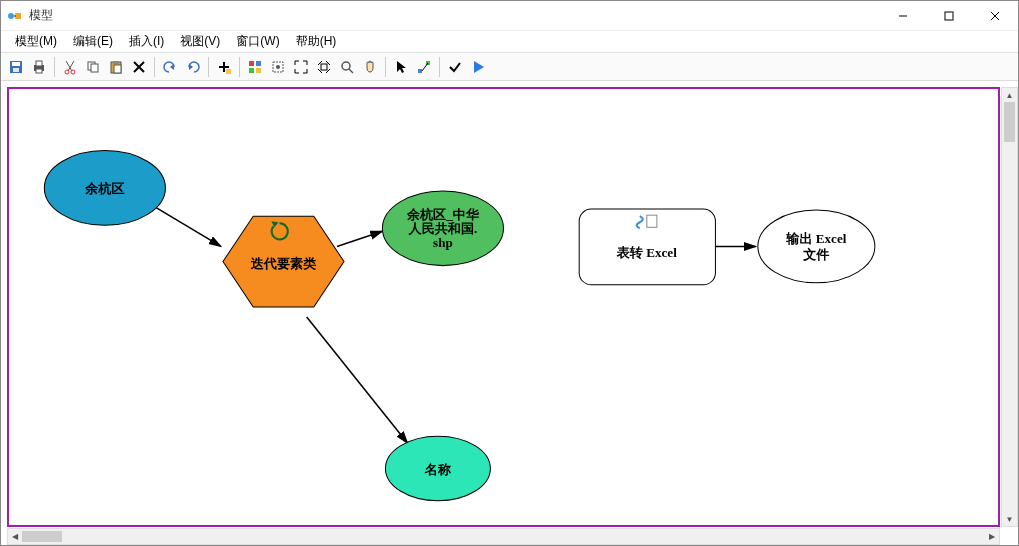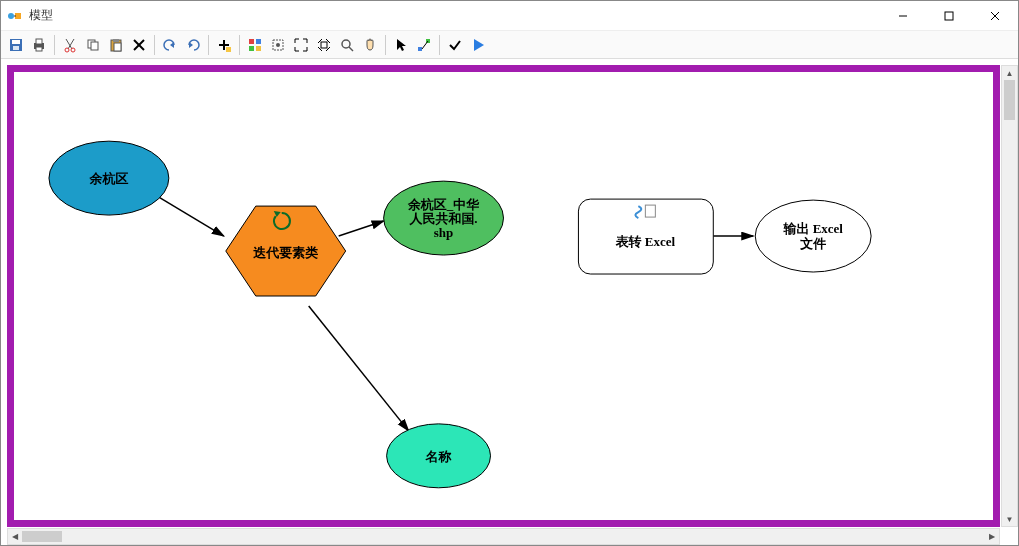--- a/index.html
+++ b/index.html
@@ -9,21 +9,21 @@
 .titlebar .app-icon { width: 16px; height: 16px; margin-right: 6px; }
 .titlebar .title { flex: 1; font-size: 12px; color: #333; }
 .win-controls { display: flex; }
 .win-btn { width: 46px; height: 30px; display: flex; align-items: center; justify-content: center; cursor: pointer; }
 .menubar { height: 22px; display: flex; align-items: center; padding: 0 6px; border-bottom: 1px solid #ddd; background: #fff; }
 .menubar .menu-item { padding: 2px 8px; cursor: pointer; }
 .toolbar { height: 28px; display: flex; align-items: center; padding: 0 4px; gap: 1px; border-bottom: 1px solid #ddd; background: #fafafa; }
 .tbtn { width: 22px; height: 22px; display: flex; align-items: center; justify-content: center; cursor: pointer; border: 1px solid transparent; }
 .tsep { width: 1px; height: 20px; background: #ccc; margin: 0 3px; }
 .canvas-wrap { flex: 1; position: relative; overflow: hidden; }
-.canvas { position: absolute; left: 6px; top: 6px; right: 18px; bottom: 18px; border: 7px solid #a21caf; background: #fff; }
+.canvas { position: absolute; left: 6px; top: 6px; right: 18px; bottom: 18px; border: 2px solid #a21caf; background: #fff; }
 .vscroll { position: absolute; right: 0; top: 6px; bottom: 18px; width: 17px; background: #f0f0f0; border: 1px solid #ddd; }
 .vscroll .thumb { position: absolute; top: 14px; left: 2px; right: 2px; height: 40px; background: #cdcdcd; }
 .vscroll .arrow { position: absolute; left: 0; right: 0; height: 14px; display:flex; align-items:center; justify-content:center; font-size:8px; color:#555;}
 .hscroll { position: absolute; left: 6px; right: 18px; bottom: 0; height: 17px; background: #f0f0f0; border: 1px solid #ddd; }
 .hscroll .thumb { position: absolute; left: 14px; top: 2px; bottom: 2px; width: 40px; background: #cdcdcd; }
 .hscroll .arrow { position: absolute; top: 0; bottom: 0; width: 14px; display:flex; align-items:center; justify-content:center; font-size:8px; color:#555;}
 .node-label { font-family: SimSun, "Microsoft YaHei"; font-weight: bold; fill: #000; font-size: 13px; }
 </style>
 </head>
 <body>
@@ -49,20 +49,28 @@
         </div>
       <div class="win-btn close">
           <svg width="10" height="10">
             <line x1="1" y1="1" x2="9" y2="9" stroke="#000"></line>
             <line x1="9" y1="1" x2="1" y2="9" stroke="#000"></line>
           </svg>
         </div>
     </div>
   </div>
 
+  <div class="menubar">
+    <div class="menu-item">模型(M)</div>
+    <div class="menu-item">编辑(E)</div>
+    <div class="menu-item">插入(I)</div>
+    <div class="menu-item">视图(V)</div>
+    <div class="menu-item">窗口(W)</div>
+    <div class="menu-item">帮助(H)</div>
+  </div>
 
   <div class="toolbar">
     <div class="tbtn">
         <svg width="16" height="16">
           <rect x="2" y="2" width="12" height="12" fill="#3b6fb6"></rect>
           <rect x="4" y="3" width="8" height="4" fill="#fff"></rect>
           <rect x="5" y="9" width="6" height="4" fill="#dbe7f5"></rect>
         </svg>
       </div>
     <div class="tbtn">

